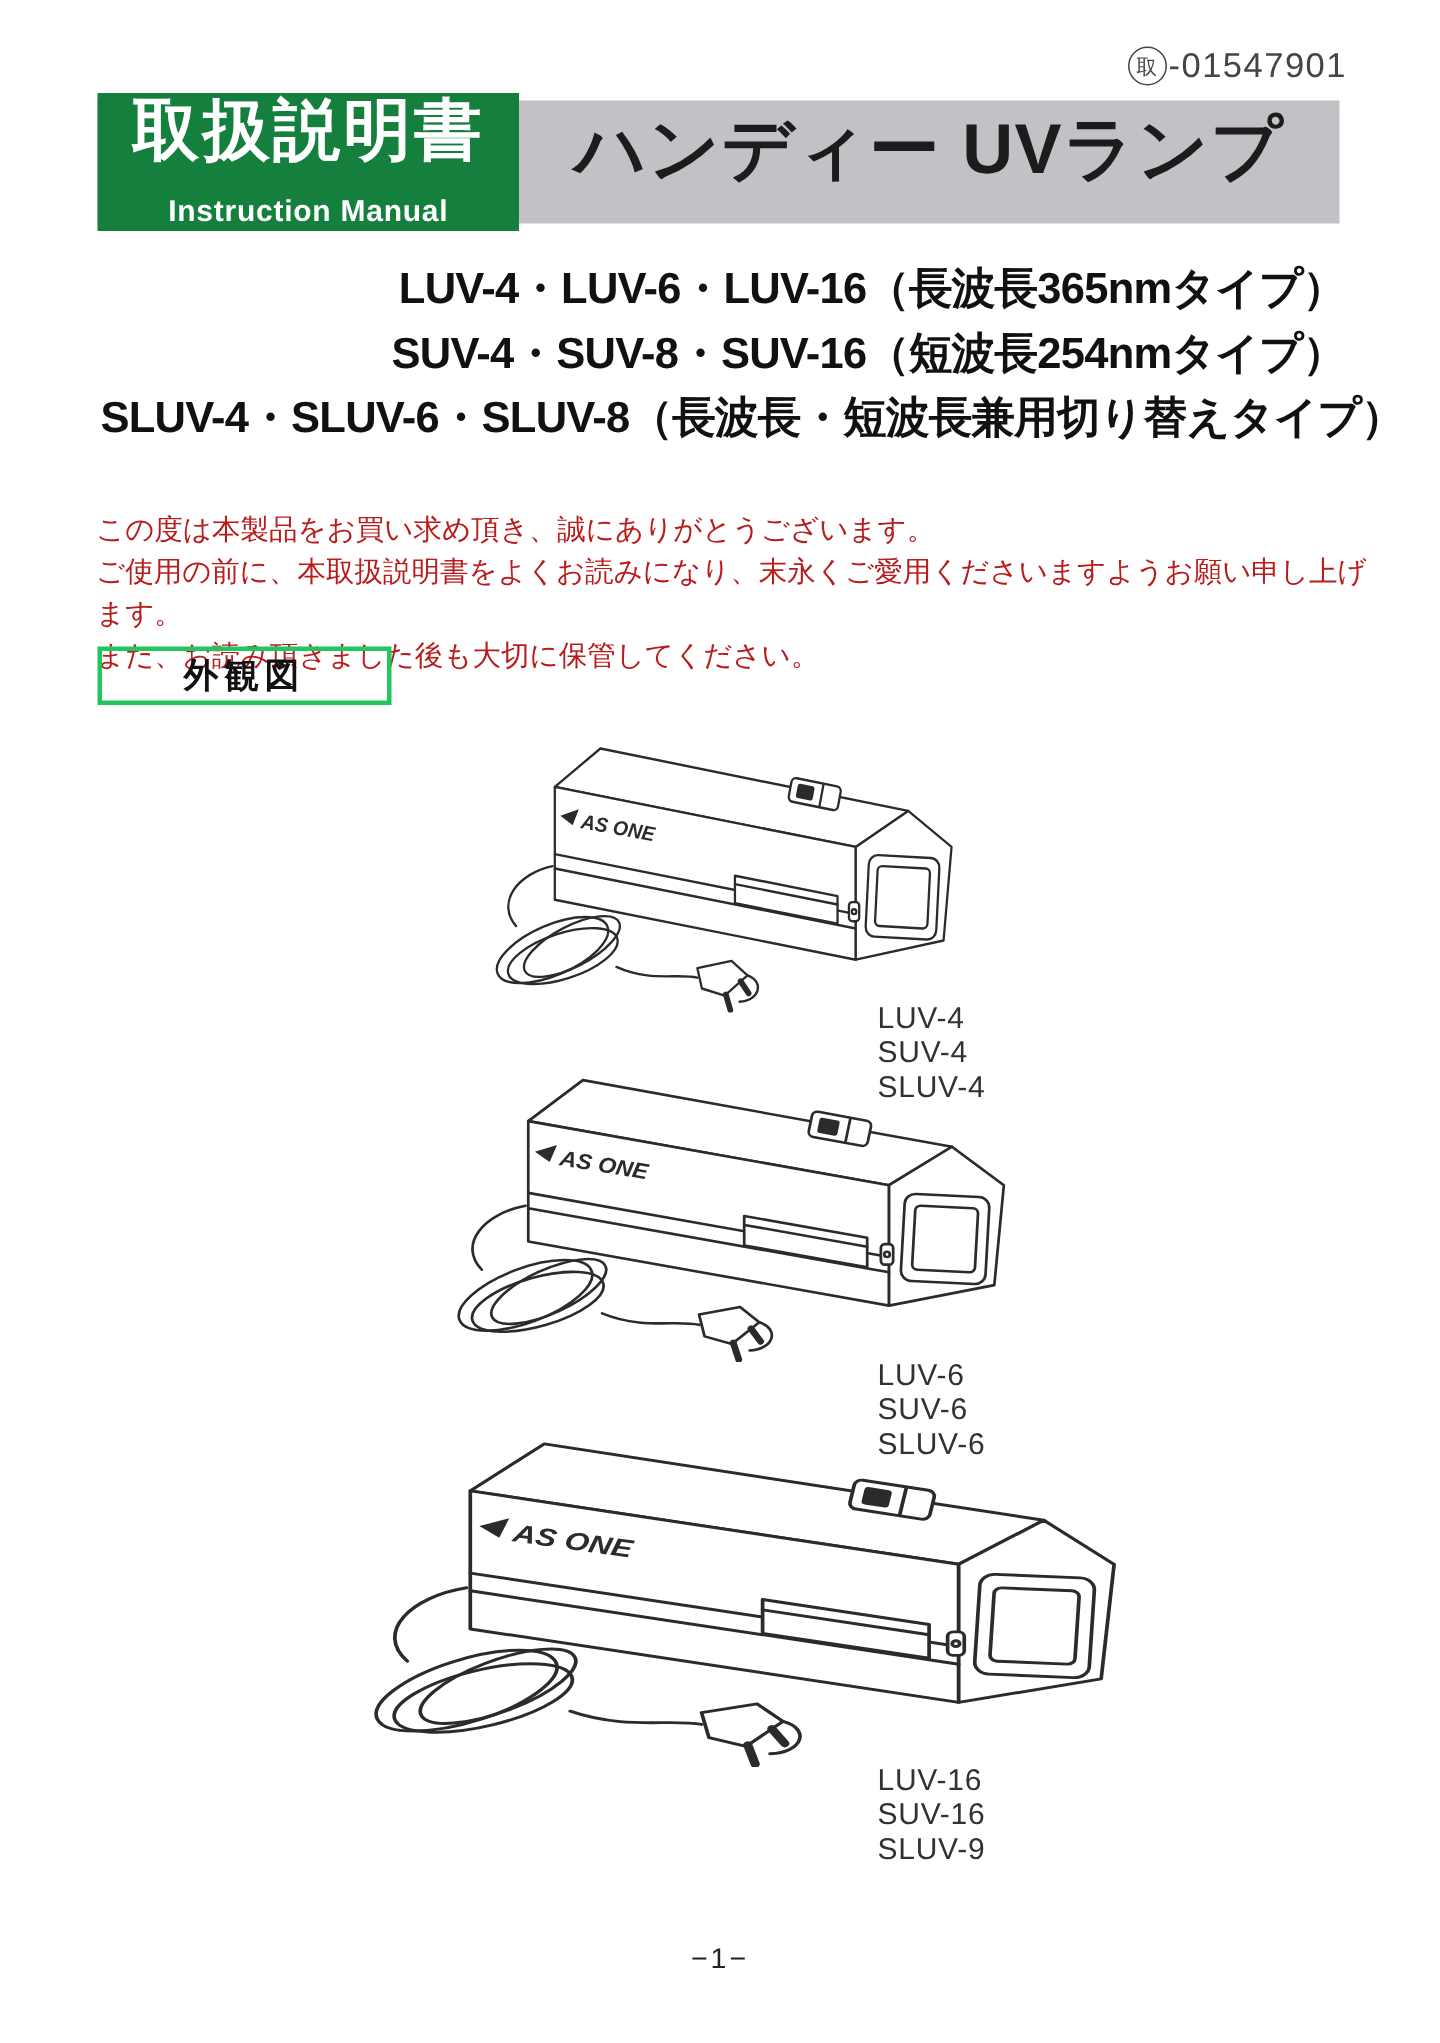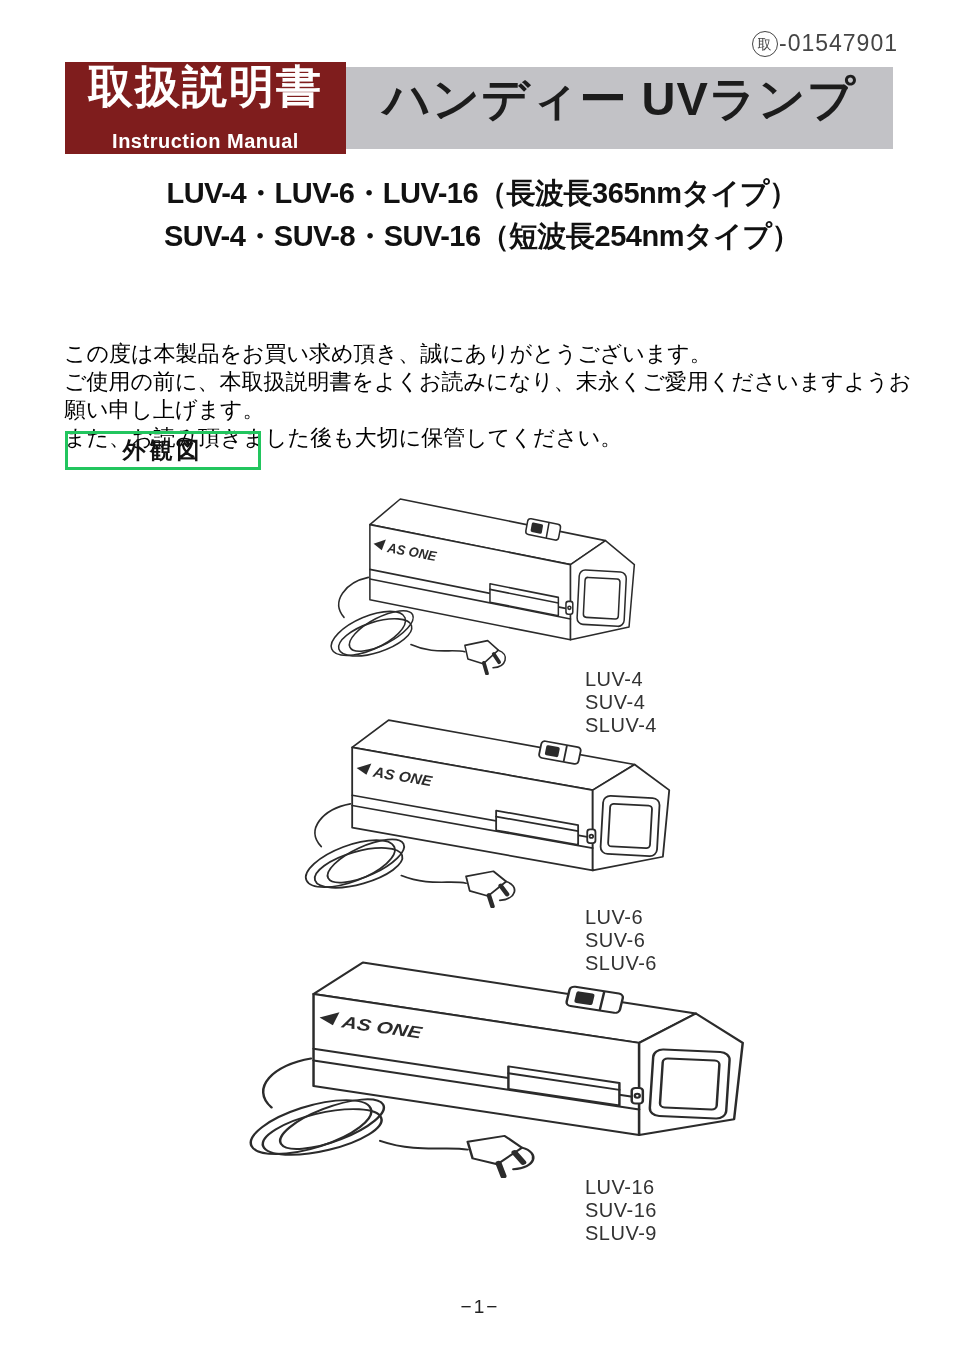--- a/index.html
+++ b/index.html
@@ -26,45 +26,45 @@
   .header{
     position:absolute; left:65px; top:62px; width:830px; height:92px;
     display:flex; align-items:center;
   }
   .header-band{
     position:absolute; left:0; top:5px; width:828px; height:82px;
     background:#c2c2c6;
   }
   .header-black{
     position:absolute; left:0; top:0; width:281px; height:92px;
-    background:#7f1d1d; color:#ffffff;
+    background:#15803d; color:#ffffff;
     display:flex; flex-direction:column; align-items:center; justify-content:center;
   }
   .header-black .jp{
     font-size:45px; font-weight:bold; letter-spacing:2px; line-height:1.05;
   }
   .header-black .en{
     font-size:20px; font-weight:bold; letter-spacing:0.5px; margin-top:20px;
   }
   .header-product{
     position:absolute; left:281px; top:5px; width:547px; height:64px;
     display:flex; align-items:center; justify-content:center;
     font-size:47px; font-weight:bold; color:#1c1c1c; letter-spacing:1px;
     white-space:nowrap;
   }
   
   .models{
     position:absolute; right:63px; top:172px; width:830px;
-    text-align:center; font-weight:bold; color:#111;
+    text-align:right; font-weight:bold; color:#111;
     font-size:29px; line-height:43px; letter-spacing:-0.5px; white-space:nowrap;
   }
   
   .intro{
     position:absolute; left:64px; top:340px; width:850px;
-    font-size:22px; line-height:28px; color:#000000;
+    font-size:19px; line-height:28px; color:#b91c1c;
   }
   
   .section-box{
     position:absolute; left:65px; top:431px; width:190px; height:33px;
     border:3px solid #22c55e;
     display:flex; align-items:center; justify-content:center;
     font-size:23px; font-weight:bold; letter-spacing:4px; color:#111;
   }
   
   .device{ position:absolute; }
@@ -95,20 +95,21 @@
     <div class="header-black">
       <div class="jp">取扱説明書</div>
       <div class="en">Instruction Manual</div>
     </div>
     <div class="header-product">ハンディー UVランプ</div>
   </div>
 
   <div class="models">
     <div>LUV-4・LUV-6・LUV-16（長波長365nmタイプ）</div>
     <div>SUV-4・SUV-8・SUV-16（短波長254nmタイプ）</div>
+    <div>SLUV-4・SLUV-6・SLUV-8（長波長・短波長兼用切り替えタイプ）</div>
   </div>
 
   <div class="intro">
     <div>この度は本製品をお買い求め頂き、誠にありがとうございます。</div>
     <div>ご使用の前に、本取扱説明書をよくお読みになり、末永くご愛用くださいますようお願い申し上げます。</div>
     <div>また、お読み頂きました後も大切に保管してください。</div>
   </div>
 
   <div class="section-box">外観図</div>
 

